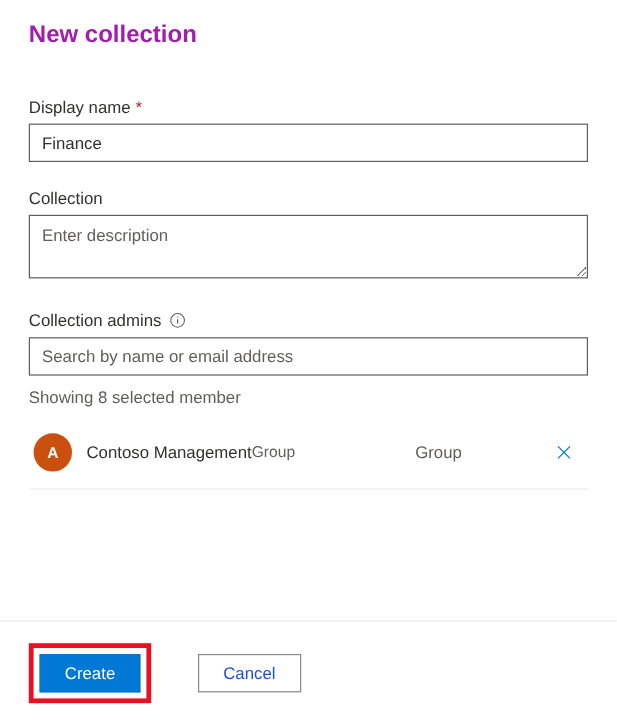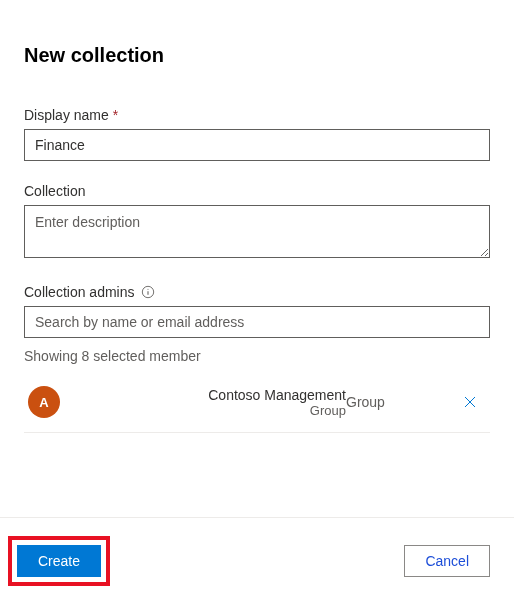--- a/index.html
+++ b/index.html
@@ -14,23 +14,22 @@
       width: 514px;
       height: 600px;
       position: relative;
     }
     .panel {
       padding: 18px 24px 0 24px;
     }
     .title {
       font-size: 20px;
       font-weight: 600;
-      color: #000000;
+      color: #a21caf;
       margin-bottom: 40px;
-      margin-top: 26px;
     }
     .field {
       margin-bottom: 22px;
     }
     .label {
       font-size: 14px;
       color: #323130;
       margin-bottom: 6px;
       display: flex;
       align-items: center;
@@ -88,24 +87,24 @@
       background: #ca5010;
       color: #fff;
       font-size: 13px;
       font-weight: 600;
       display: flex;
       align-items: center;
       justify-content: center;
       flex-shrink: 0;
     }
     .member-info {
+      margin-left: 12px;
       flex-grow: 1;
       display: flex;
-      flex-direction: column;
-      align-items: flex-end;
+      flex-direction: row;
     }
     .member-name {
       font-size: 14px;
       color: #323130;
     }
     .member-sub {
       font-size: 13px;
       color: #605e5c;
     }
     .member-type {
@@ -126,23 +125,22 @@
       width: 16px;
       height: 16px;
       stroke: #0078d4;
     }
     .footer {
       position: absolute;
       bottom: 14px;
       left: 0;
       right: 0;
       border-top: 1px solid #edebe9;
-      padding: 18px 24px 0 8px;
-      display: flex;
-      justify-content: space-between;
+      padding: 18px 24px 0 24px;
+      display: flex;
       align-items: center;
     }
     .highlight-box {
       border: 4px solid #e81123;
       padding: 5px;
       display: inline-block;
     }
     .btn {
       font-family: inherit;
       font-size: 14px;

